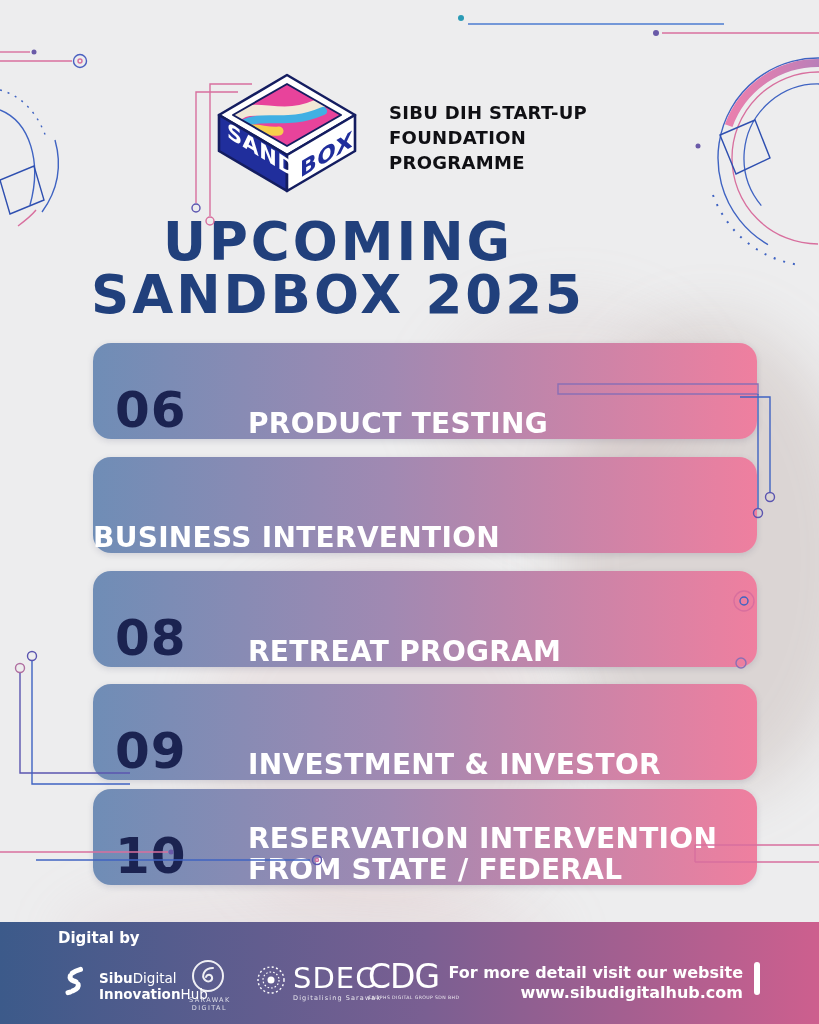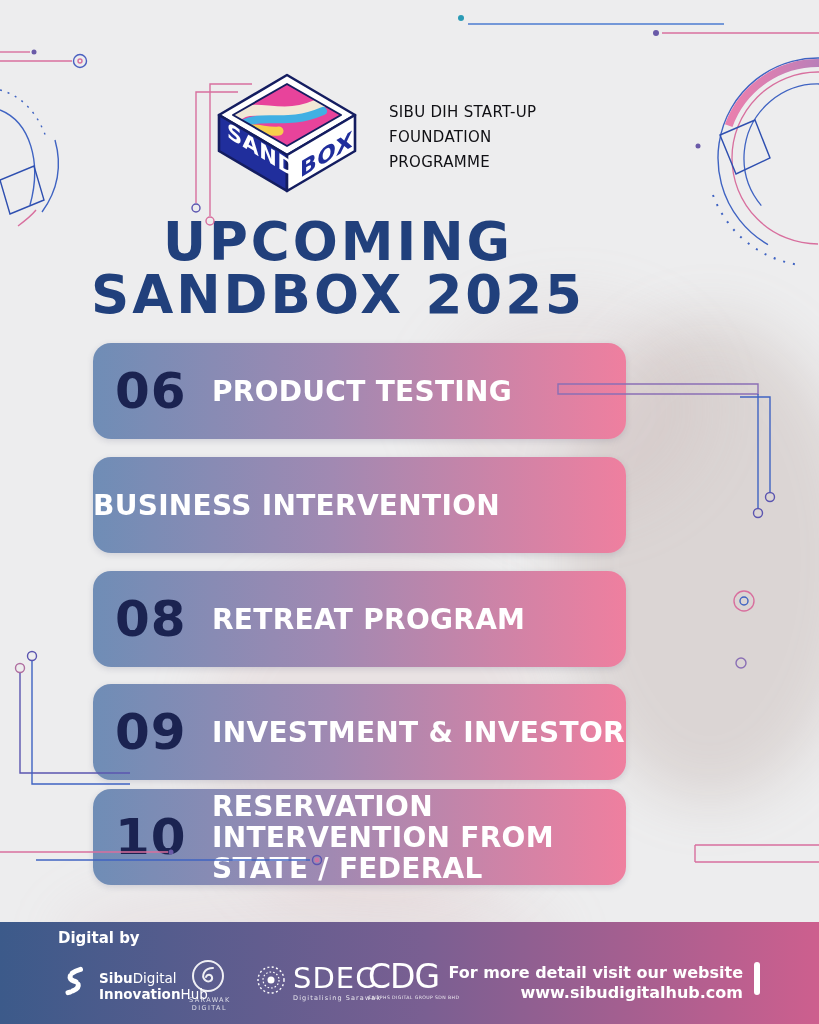--- a/index.html
+++ b/index.html
@@ -18,32 +18,32 @@
   .blob3 { left:430px; top:300px; width:280px; height:220px; background:rgba(190,160,160,0.12); }
   .blob4 { left:60px;  top:880px; width:500px; height:120px; background:rgba(205,170,175,0.15); }
 
   
   svg.deco { position:absolute; left:0; top:0; z-index:5; pointer-events:none; }
 
   
   .logo-wrap { left:205px; top:70px; z-index:6; }
 
   
-  .hdr { left:389px; top:100px; z-index:2; color:#101014; font-weight:normal;
-         font-size:15px; line-height:25px; letter-spacing:0.3px; }
+  .hdr { left:389px; top:100px; z-index:2; color:#101014; font-weight:bold;
+         font-size:18px; line-height:25px; letter-spacing:0.3px; }
 
   
   .title { left:0; top:215px; width:676px; text-align:center; z-index:2;
            color:#21407c; font-weight:bold; font-size:53px; line-height:53px; letter-spacing:3px; }
 
   
-  .row { position:absolute; left:93px; width:533px; height:96px; z-index:2;
-         display:flex; align-items:center; border-radius:18px;
+  .row { position:absolute; left:93px; width:664px; height:96px; z-index:2;
+         display:flex; align-items:flex-end; border-radius:18px;
          background:linear-gradient(90deg,#6f8db6 0%,#a189b2 45%,#ef7f9f 100%);
-         box-shadow:0 2px 6px rgba(80,80,110,0.18); }
+         box-shadow:0 2px 6px rgba(80,80,110,0.18);gap:36px; }
   .row-number { padding-left:22px; width:119px; flex:0 0 119px;
                 color:#1b2351; font-weight:bold; font-size:50px; letter-spacing:1px; }
   .row-label { width:490px; color:#ffffff; font-weight:bold; font-size:28px;
                line-height:31px; letter-spacing:0.3px; }
   .r1{top:343px}.r2{top:457px}.r3{top:571px}.r4{top:684px}.r5{top:789px}
 
   
   .footer { left:0; top:922px; width:819px; height:102px; z-index:7;
             background:linear-gradient(90deg,#3c5a8a 0%,#7a5f92 52%,#cd5f8e 100%); }
   .powered { position:absolute; left:58px; top:7px; color:#fff; font-weight:bold; font-size:15px; }

